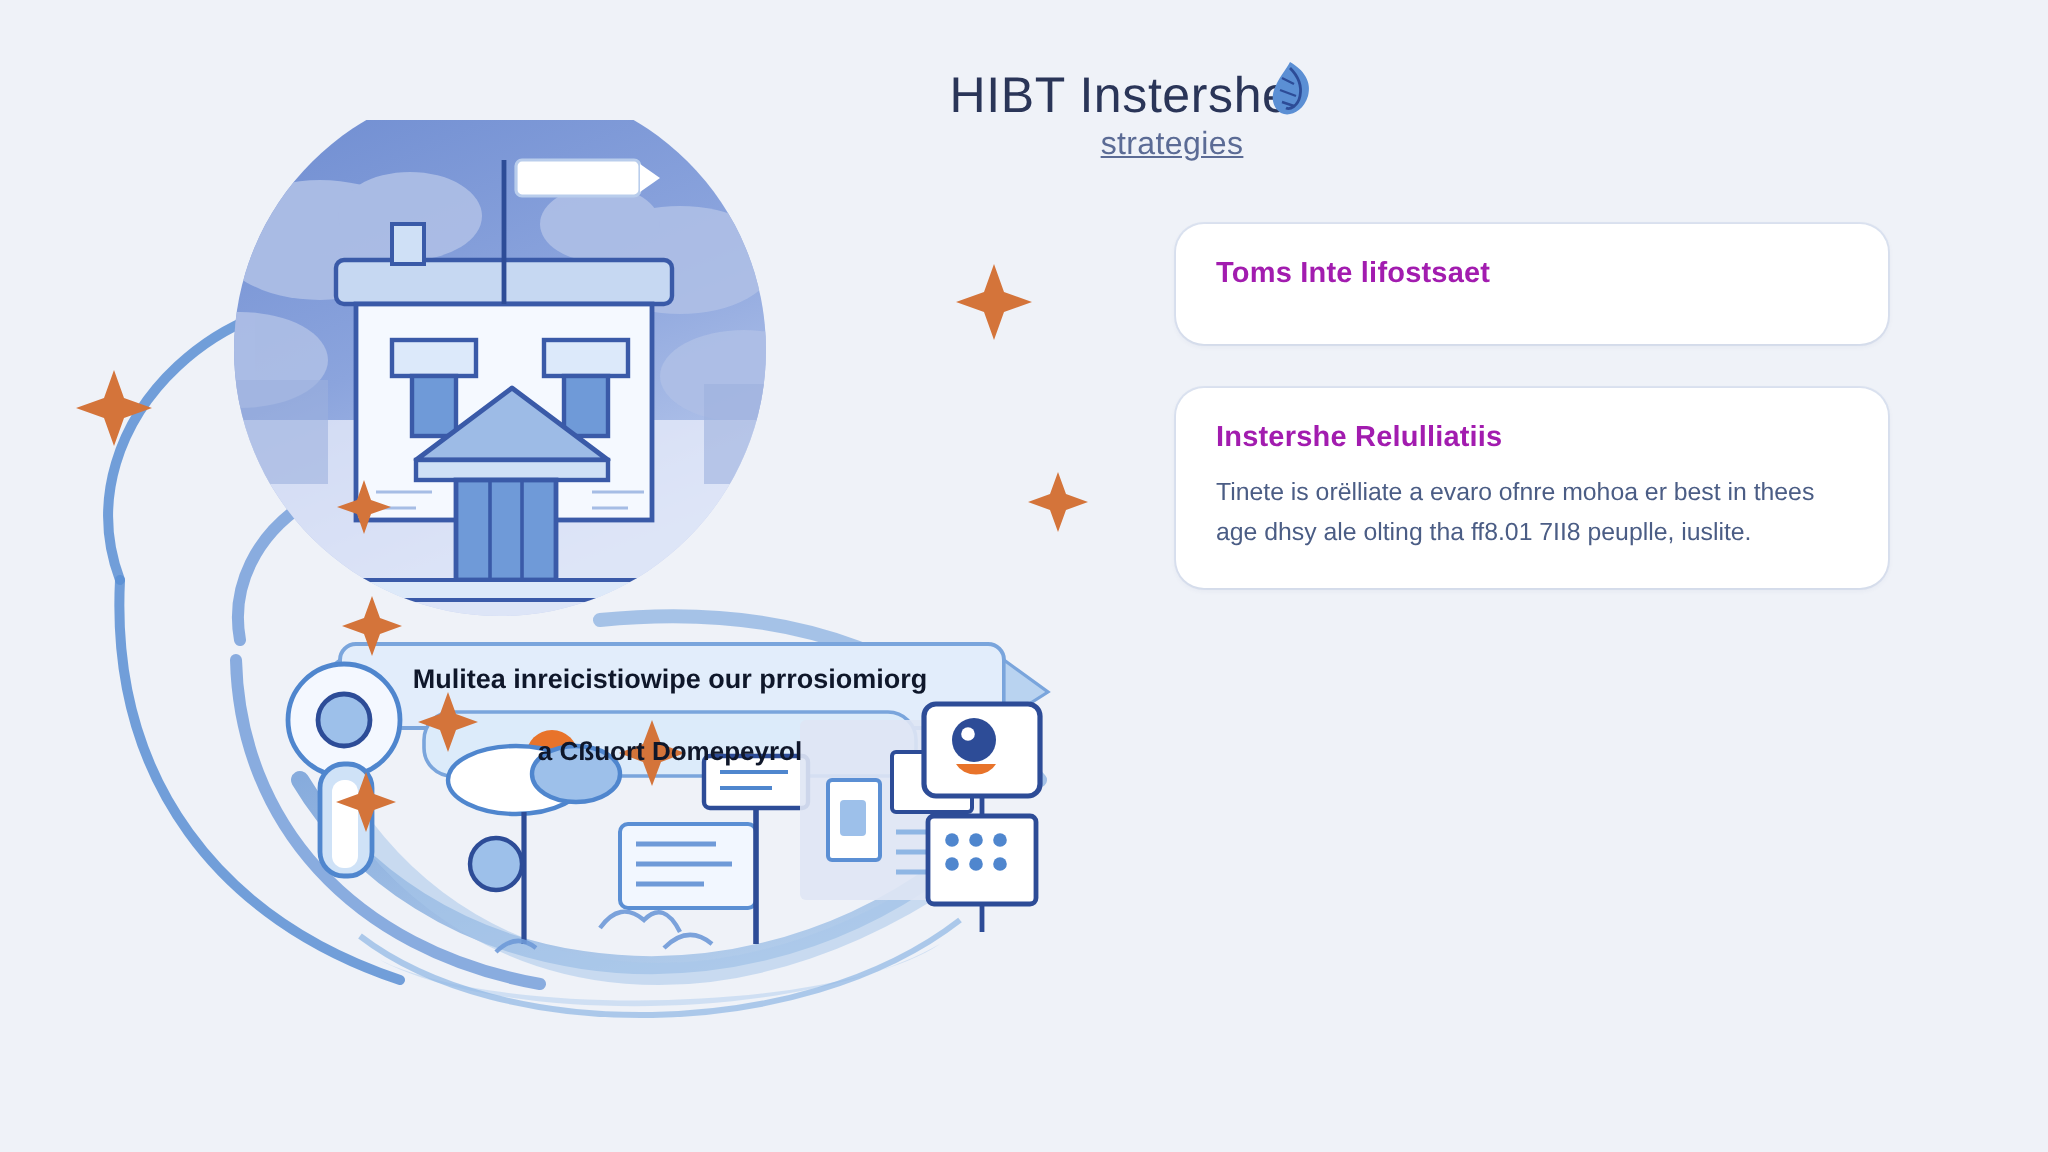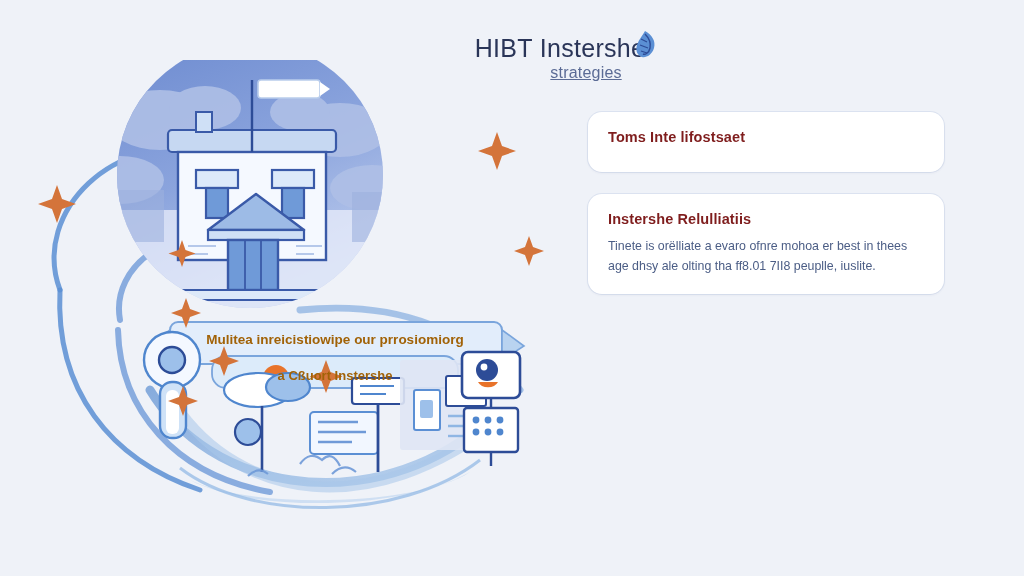--- a/index.html
+++ b/index.html
@@ -30,33 +30,33 @@
   }
 
   
   .cards { position:absolute; left:588px; top:112px; width:356px; }
   .card {
     background:#ffffff; border-radius:14px;
     padding:17px 20px 18px 20px; margin-bottom:22px;
     box-shadow:0 1px 3px rgba(40,60,120,.07), 0 0 0 1px rgba(190,203,230,.35);
   }
   .card-title {
-    font-size:14.5px; font-weight:700; color:#7f1d1d;
+    font-size:14.5px; font-weight:700; color:#a21caf;
     letter-spacing:.1px; margin-bottom:9px;
   }
   .card-body {
     font-size:12.4px; line-height:1.62; color:#4b5d85;
   }
 
   
   .illus { position:absolute; left:0; top:60px; width:580px; height:500px; }
   .illus svg { display:block; }
 
   .banner-text-1, .banner-text-2 {
-    position:absolute; color:#a16207; font-weight:700;
+    position:absolute; color:#0f172a; font-weight:700;
     text-align:center; white-space:nowrap; pointer-events:none;
   }
   .banner-text-1 { left:180px; top:272px; width:310px; font-size:13.5px; }
   .banner-text-2 { left:215px; top:308px; width:240px; font-size:13px; }
 </style>
 </head>
 <body>
 
 <div id="stage">
 
@@ -226,21 +226,21 @@
         <path d="M186,238 l4,11 l11,4 l-11,4 l-4,11 l-4,-11 l-11,-4 l11,-4 z"></path>
         <path d="M224,286 l4,11 l11,4 l-11,4 l-4,11 l-4,-11 l-11,-4 l11,-4 z"></path>
         <path d="M326,300 l4.5,12 l12,4.5 l-12,4.5 l-4.5,12 l-4.5,-12 l-12,-4.5 l12,-4.5 z"></path>
         <path d="M497,72 l5,14 l14,5 l-14,5 l-5,14 l-5,-14 l-14,-5 l14,-5 z"></path>
         <path d="M529,176 l4,11 l11,4 l-11,4 l-4,11 l-4,-11 l-11,-4 l11,-4 z"></path>
         <path d="M183,326 l4,11 l11,4 l-11,4 l-4,11 l-4,-11 l-11,-4 l11,-4 z"></path>
       </g>
     </svg>
 
     <div class="banner-text-1">Mulitea inreicistiowipe our prrosiomiorg</div>
-    <div class="banner-text-2">a Cßuort Instershe</div>
+    <div class="banner-text-2">a Cßuort Domepeyrol</div>
   </div>
 
   <div class="brand">
     <div class="brand-title">HIBT Instershe</div>
     <svg class="brand-mark" viewBox="0 0 26 30">
       <path d="M13,1 C20,5 24,11 22,18 C20,25 14,28 10,27 C6,26 3,21 5,15 C7,9 11,5 13,1 Z" fill="#5b8fd4"></path>
       <path d="M13,4 C17,8 19,13 18,18 C17,23 13,25 11,24" fill="none" stroke="#2d4c97" stroke-width="1.4"></path>
       <path d="M9,9 l6,3 M8,15 l8,3 M9,21 l6,2" stroke="#2d4c97" stroke-width="1.2" fill="none"></path>
     </svg>
     <div class="brand-sub">strategies</div>

